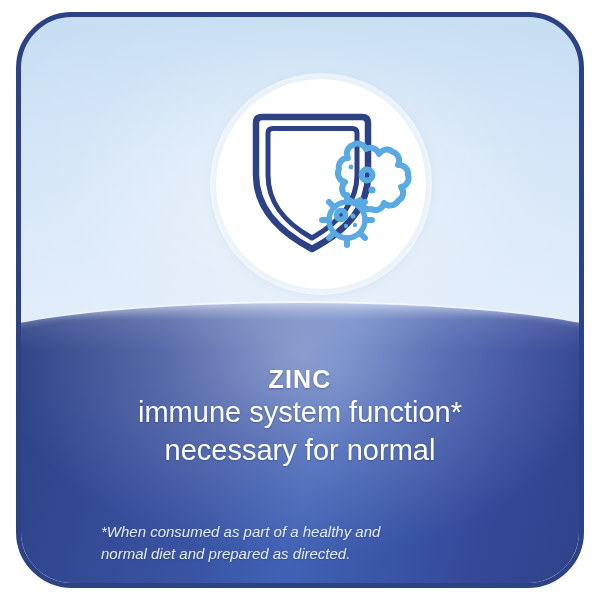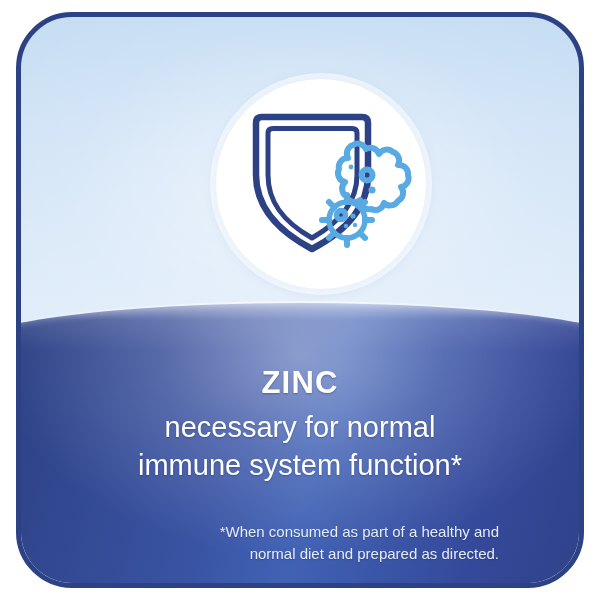--- a/index.html
+++ b/index.html
@@ -125,50 +125,51 @@
     position: absolute;
     left: 0;
     right: 0;
     top: 350px;
     z-index: 4;
     text-align: center;
     color: #ffffff;
   }
 
   .headline {
-    font-size: 31px;
+    font-size: 25px;
     font-weight: bold;
     letter-spacing: 1.2px;
     line-height: 1.0;
-    margin: 0 0 10px 0;
+    margin: 0 0 1px 0;
     text-shadow: 0 1px 2px rgba(20,32,72,0.35);
   }
 
   .subline {
     font-size: 29px;
     font-weight: normal;
     line-height: 1.32;
     margin: 0;
     padding: 0 40px;
     text-shadow: 0 1px 2px rgba(20,32,72,0.30);
   }
 
   .footnote {
     position: absolute;
     left: 0;
     right: 0;
     top: 504px;
     z-index: 4;
-    text-align: right;
+    text-align: left;
     color: #e6ecf8;
     font-size: 15px;
     line-height: 1.45;
     padding: 0 80px;
     box-sizing: border-box;
     text-shadow: 0 1px 1px rgba(20,32,72,0.30);
+    font-style: italic;
   }
 </style>
 </head>
 <body>
 
 <div class="stage">
   <div class="card">
 
     <div class="medallion"></div>
 
@@ -238,22 +239,22 @@
           <circle cx="129" cy="136" r="2.2" fill="#59a9e2" stroke="none"></circle>
         </g>
       </svg>
     </div>
 
     <div class="blue-panel"></div>
     <div class="blue-rim"></div>
 
     <div class="copy">
       <div class="headline">ZINC</div>
+      <div class="subline">immune system function*</div>
       <div class="subline">necessary for normal</div>
-      <div class="subline">immune system function*</div>
     </div>
 
     <div class="footnote">
       <div>*When consumed as part of a healthy and</div>
       <div>normal diet and prepared as directed.</div>
     </div>
 
   </div>
 </div>
 

